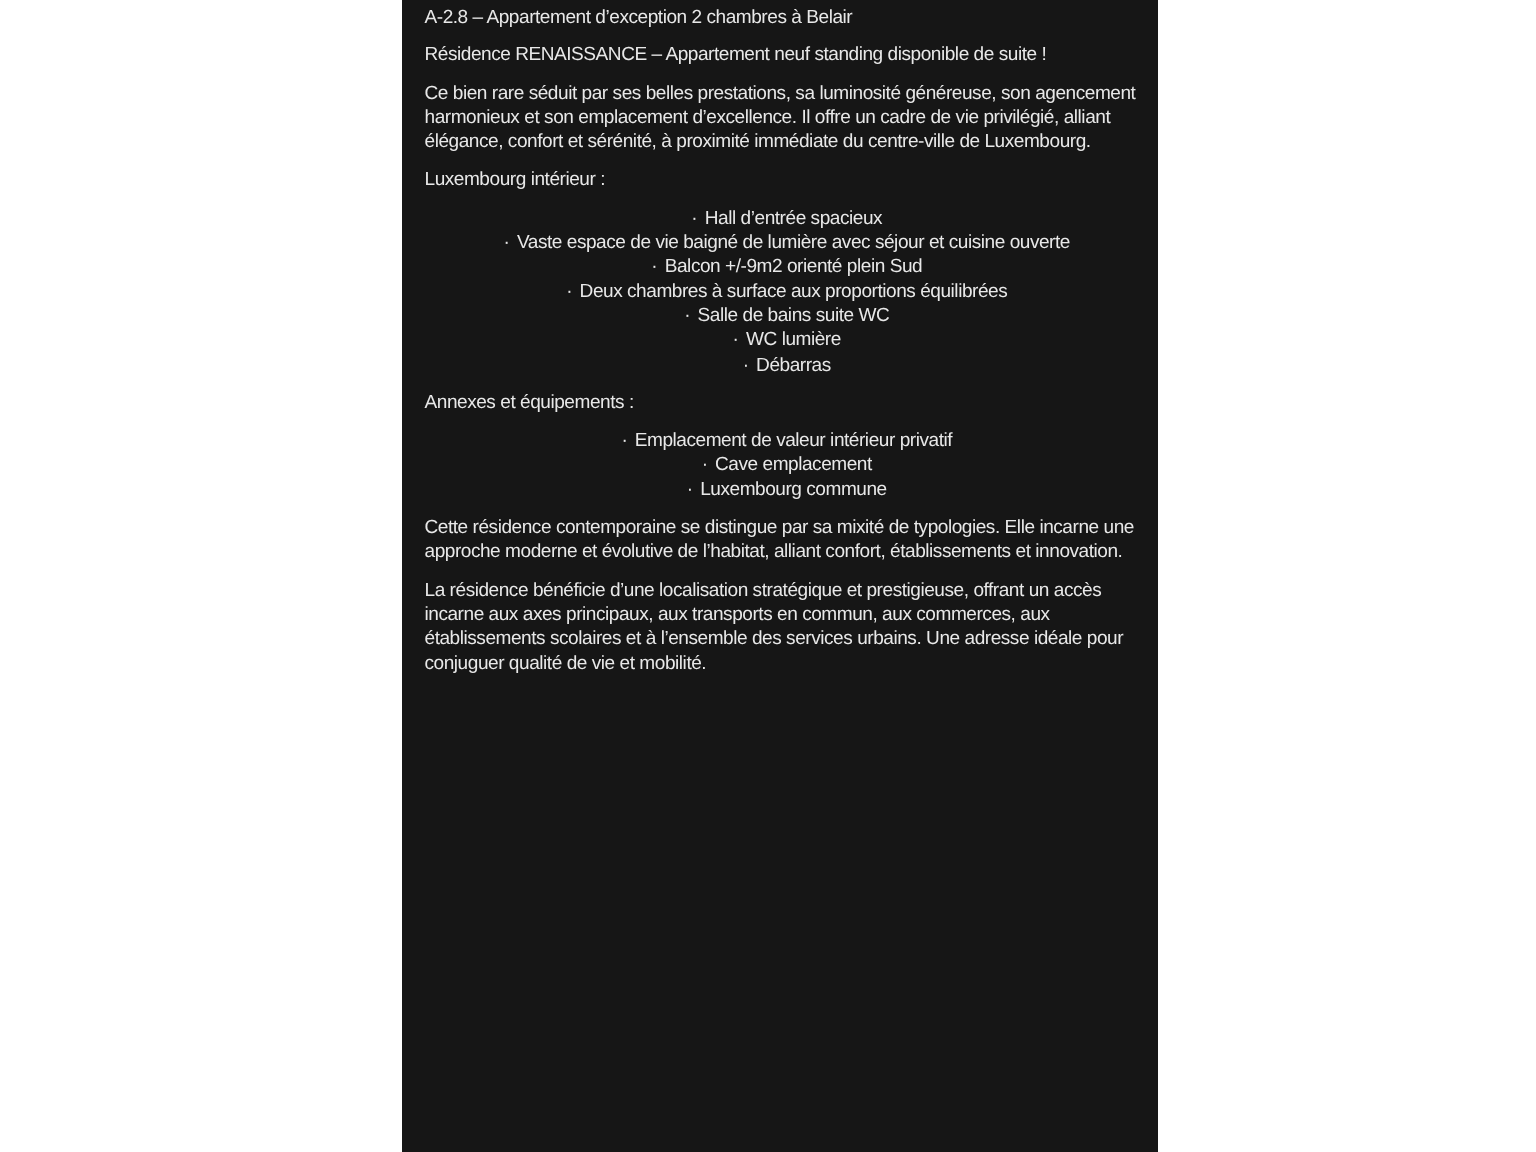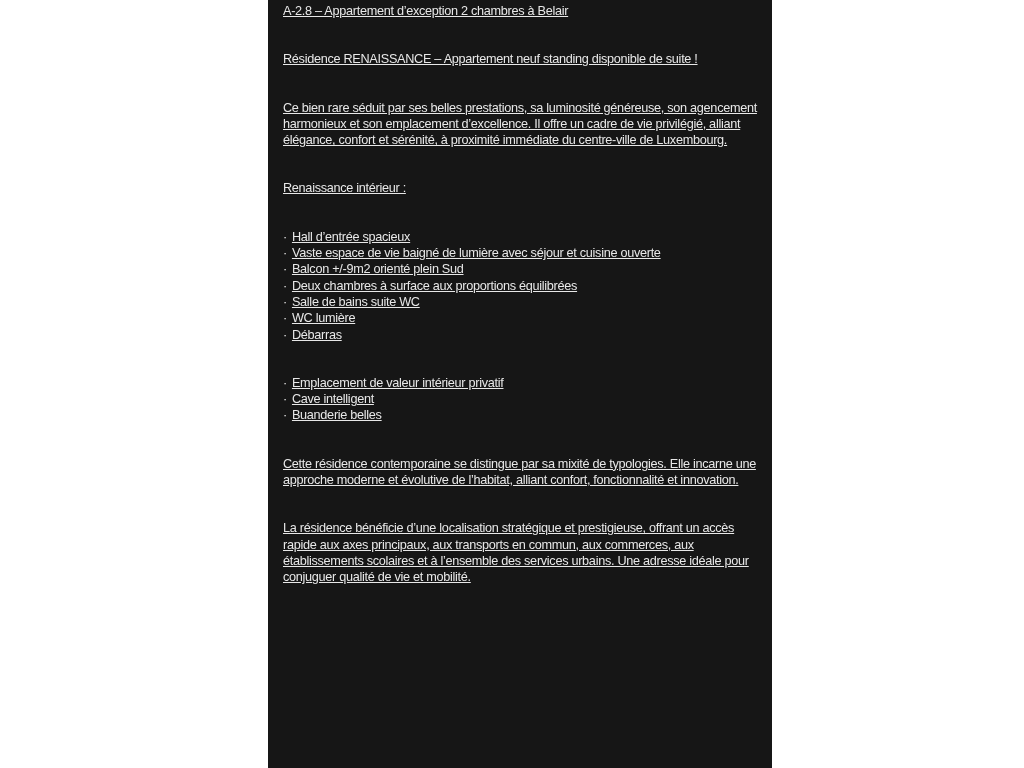--- a/index.html
+++ b/index.html
@@ -26,67 +26,68 @@
     box-sizing: border-box;
     background: #161616;
     color: #e8e8e8;
     padding: 3px 6px 0 15px;
     font-size: 12.7px;
     line-height: 16.3px;
     letter-spacing: -0.3px;
     overflow: hidden;
   }
   .block {
-    margin: 32px 0;
-    text-decoration: underline;
+    margin: 9px 0;
   }
   .block:first-child {
     margin-top: 0;
   }
   .bullet-list .bullet-line {
     margin: 0;
+    text-align: center;
   }
   .bullet-glyph {
     display: inline-block;
     margin-right: 5px;
   }
 </style>
 </head>
 <body>
 
 <div class="canvas">
   <div class="listing-panel">
 
     <div class="block">A-2.8 – Appartement d’exception 2 chambres à Belair</div>
 
     <div class="block">Résidence RENAISSANCE – Appartement neuf standing disponible de suite !</div>
 
 
     <div class="block">Ce bien rare séduit par ses belles prestations, sa luminosité généreuse, son agencement harmonieux et son emplacement d’excellence. Il offre un cadre de vie privilégié, alliant élégance, confort et sérénité, à proximité immédiate du centre-ville de Luxembourg.</div>
 
-    <div class="block">Renaissance intérieur :</div>
+    <div class="block">Luxembourg intérieur :</div>
 
     <div class="block bullet-list">
       <div class="bullet-line"><span class="bullet-glyph">·</span><span>Hall d’entrée spacieux</span></div>
       <div class="bullet-line"><span class="bullet-glyph">·</span><span>Vaste espace de vie baigné de lumière avec séjour et cuisine ouverte</span></div>
       <div class="bullet-line"><span class="bullet-glyph">·</span><span>Balcon +/-9m2 orienté plein Sud</span></div>
       <div class="bullet-line"><span class="bullet-glyph">·</span><span>Deux chambres à surface aux proportions équilibrées</span></div>
       <div class="bullet-line"><span class="bullet-glyph">·</span><span>Salle de bains suite WC</span></div>
       <div class="bullet-line"><span class="bullet-glyph">·</span><span>WC lumière</span></div>
       <div class="bullet-line"><span class="bullet-glyph">·</span><span>Débarras</span></div>
     </div>
 
+    <div class="block">Annexes et équipements :</div>
 
     <div class="block bullet-list">
       <div class="bullet-line"><span class="bullet-glyph">·</span><span>Emplacement de valeur intérieur privatif</span></div>
-      <div class="bullet-line"><span class="bullet-glyph">·</span><span>Cave intelligent</span></div>
-      <div class="bullet-line"><span class="bullet-glyph">·</span><span>Buanderie belles</span></div>
+      <div class="bullet-line"><span class="bullet-glyph">·</span><span>Cave emplacement</span></div>
+      <div class="bullet-line"><span class="bullet-glyph">·</span><span>Luxembourg commune</span></div>
     </div>
 
-    <div class="block">Cette résidence contemporaine se distingue par sa mixité de typologies. Elle incarne une approche moderne et évolutive de l’habitat, alliant confort, fonctionnalité et innovation.</div>
+    <div class="block">Cette résidence contemporaine se distingue par sa mixité de typologies. Elle incarne une approche moderne et évolutive de l’habitat, alliant confort, établissements et innovation.</div>
 
 
 
-    <div class="block">La résidence bénéficie d’une localisation stratégique et prestigieuse, offrant un accès rapide aux axes principaux, aux transports en commun, aux commerces, aux établissements scolaires et à l’ensemble des services urbains. Une adresse idéale pour conjuguer qualité de vie et mobilité.</div>
+    <div class="block">La résidence bénéficie d’une localisation stratégique et prestigieuse, offrant un accès incarne aux axes principaux, aux transports en commun, aux commerces, aux établissements scolaires et à l’ensemble des services urbains. Une adresse idéale pour conjuguer qualité de vie et mobilité.</div>
 
 
   </div>
 </div>
 
 </body></html>

